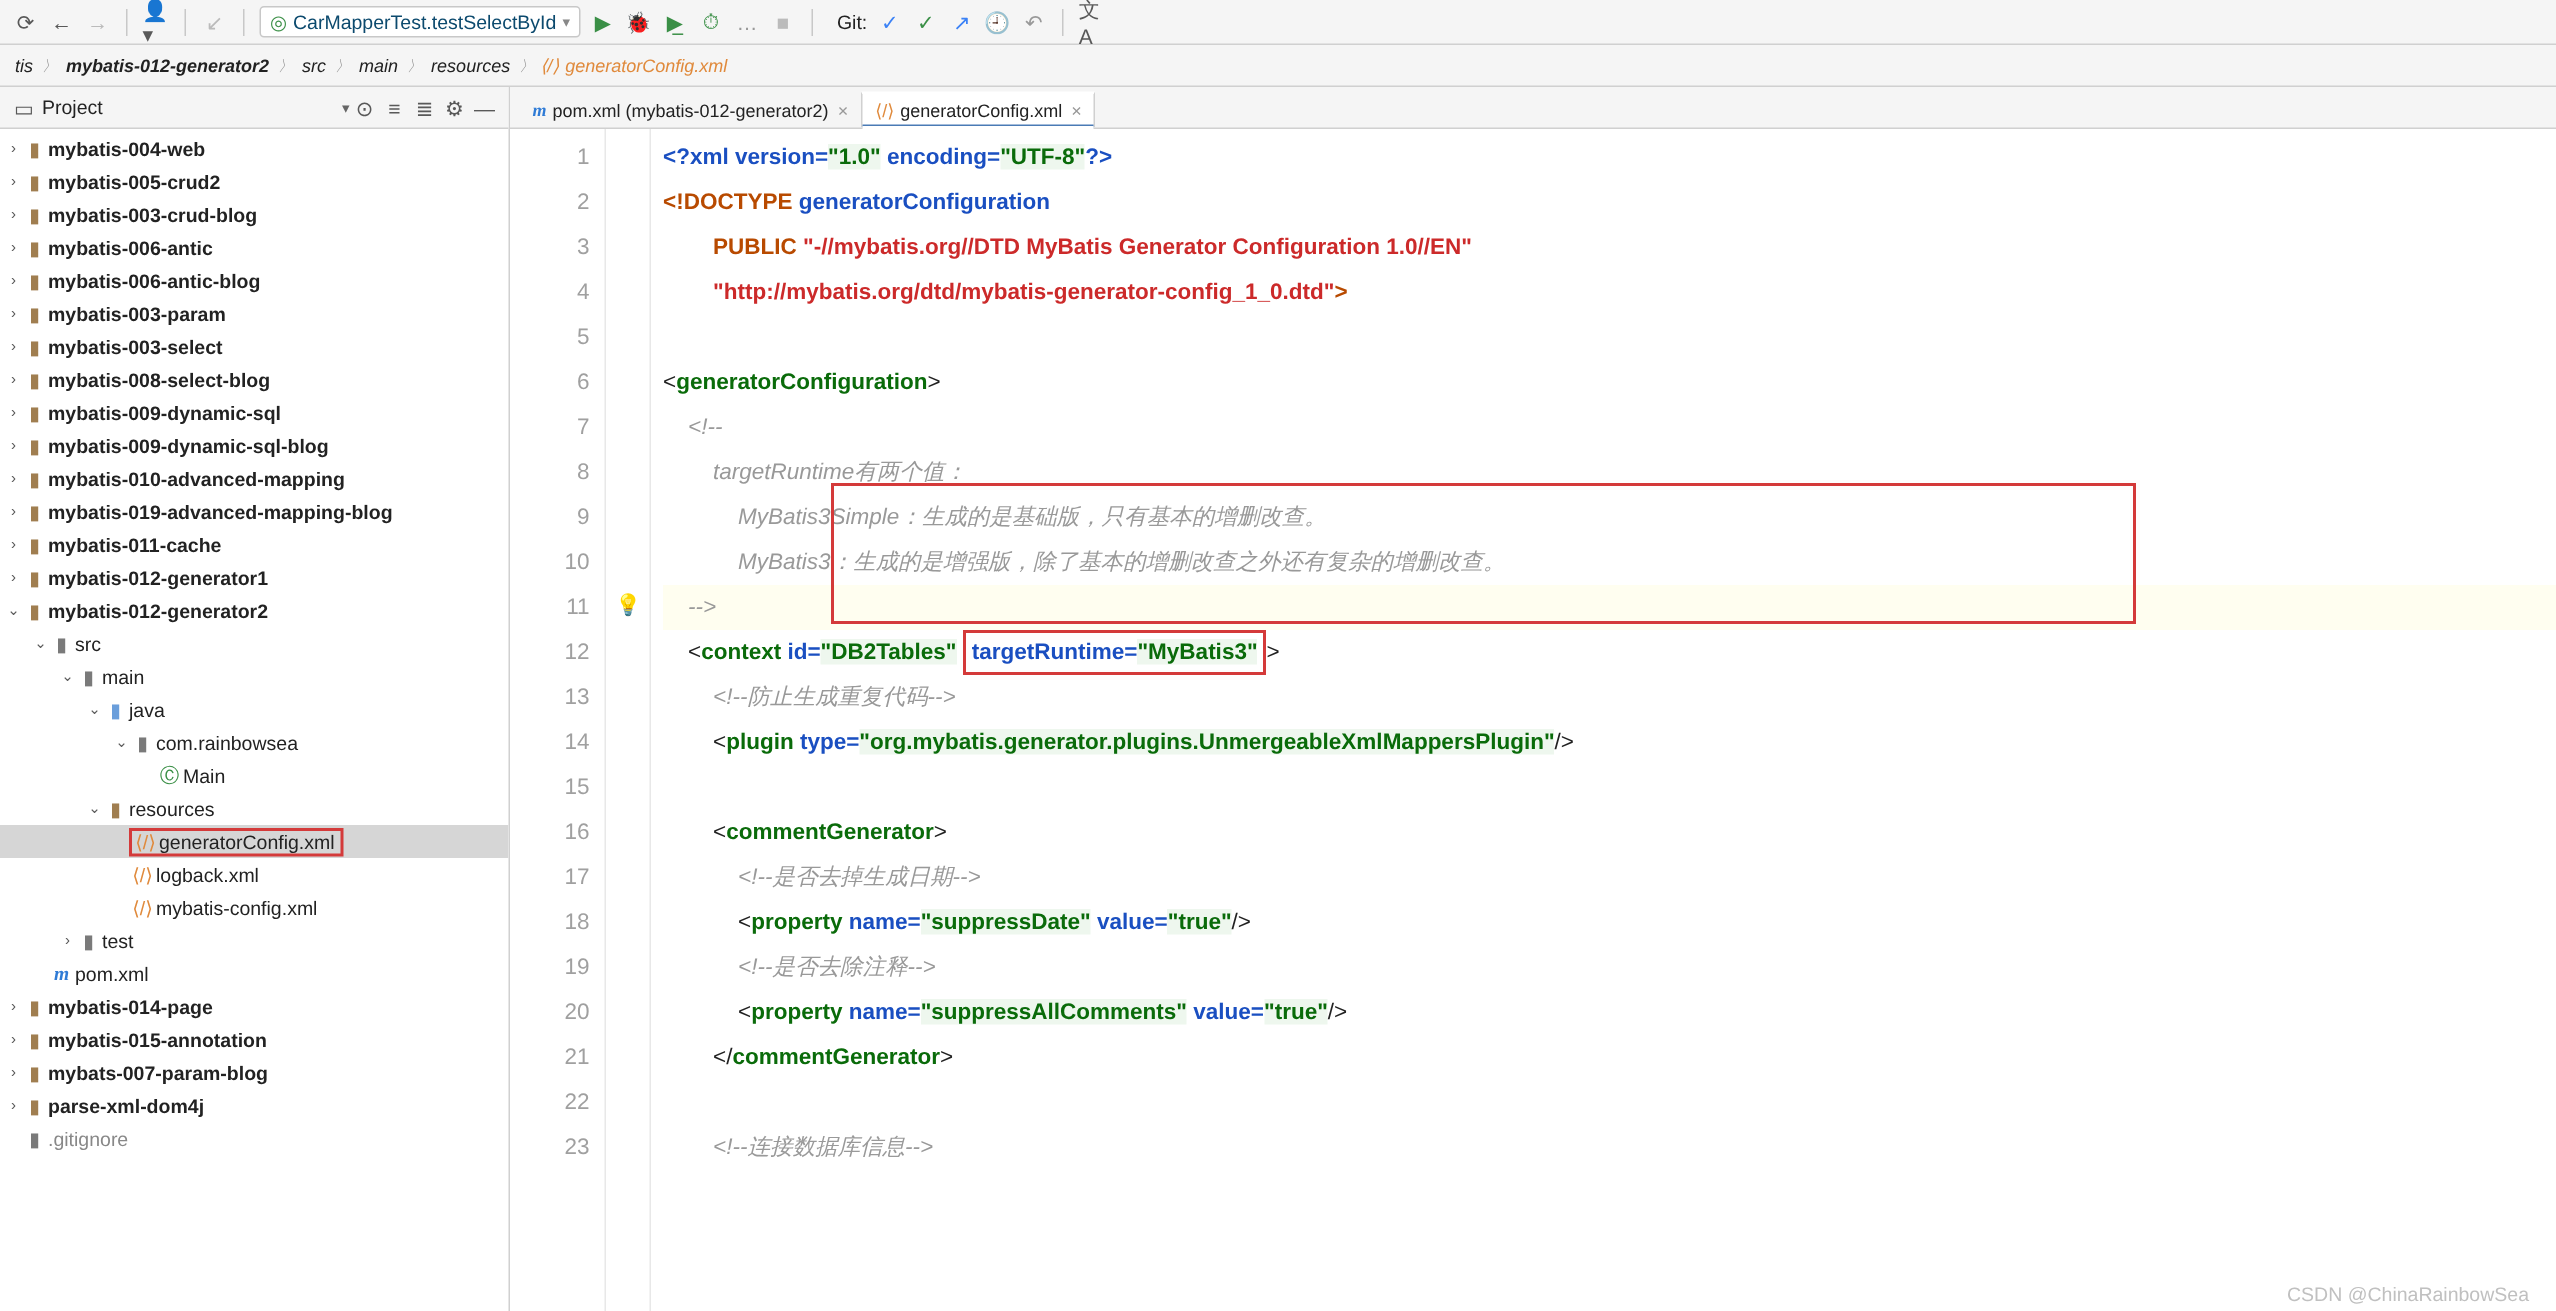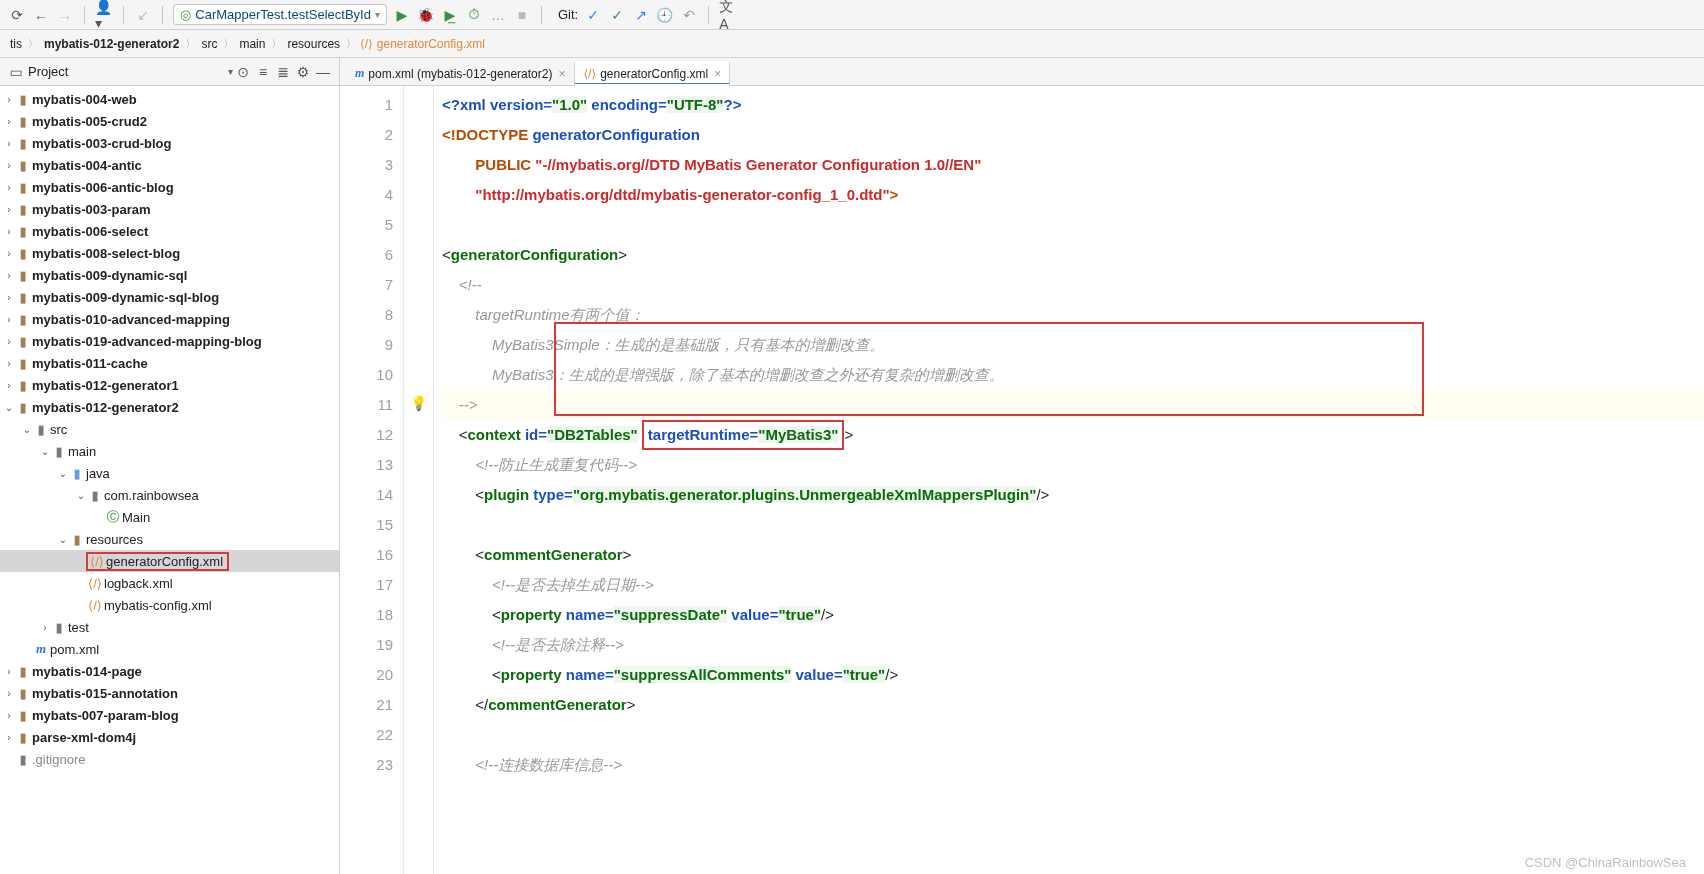--- a/index.html
+++ b/index.html
@@ -11,21 +11,21 @@
 .toolbar .sep { width: 1px; height: 18px; background: #c8c8c8; margin: 0 4px; }
 .toolbar .icon { width: 18px; height: 18px; display: flex; align-items: center; justify-content: center; color: #595959; font-size: 14px; cursor: pointer; }
 .toolbar .run-config { display: flex; align-items: center; gap: 4px; padding: 2px 6px; border: 1px solid #c8c8c8; border-radius: 3px; background: #fff; }
 .toolbar .run-config .cfg-icon { color: #3a8f46; }
 .toolbar .run-label { color: #0c4a6e; }
 .toolbar .green { color: #3a8f46; }
 .toolbar .blue { color: #3b82f6; }
 .toolbar .git-label { color: #222; margin-left: 6px; }
 
 
-.breadcrumb { display: flex; align-items: center; height: 28px; padding: 0 8px; border-bottom: 1px solid #d0d0d0; background: #f5f5f5; font-size: 12px; gap: 2px; }
+.breadcrumb { display: flex; align-items: center; height: 28px; padding: 0 8px; border-bottom: 1px solid #d0d0d0; background: #f5f5f5; font-size: 12px; gap: 2px; font-style: italic; }
 .breadcrumb .crumb { color: #222; padding: 0 2px; }
 .breadcrumb .crumb.bold { font-weight: 700; }
 .breadcrumb .chev { color: #888; font-size: 10px; padding: 0 2px; }
 .breadcrumb .file-icon { color: #e08a3c; margin-right: 2px; }
 .breadcrumb .file-name { color: #e08a3c; }
 
 
 .main { flex: 1; display: flex; min-height: 0; }
 
 
@@ -164,36 +164,36 @@
             <span class="label">mybatis-005-crud2</span>
           </div>
           <div class="tree-row" style="padding-left: 4px;">
             <span class="chev closed"></span>
             <span class="ticon folder">▮</span>
             <span class="label">mybatis-003-crud-blog</span>
           </div>
           <div class="tree-row" style="padding-left: 4px;">
             <span class="chev closed"></span>
             <span class="ticon folder">▮</span>
-            <span class="label">mybatis-004-antic</span>
+            <span class="label">mybatis-006-antic</span>
           </div>
           <div class="tree-row" style="padding-left: 4px;">
             <span class="chev closed"></span>
             <span class="ticon folder">▮</span>
             <span class="label">mybatis-006-antic-blog</span>
           </div>
           <div class="tree-row" style="padding-left: 4px;">
             <span class="chev closed"></span>
             <span class="ticon folder">▮</span>
             <span class="label">mybatis-003-param</span>
           </div>
           <div class="tree-row" style="padding-left: 4px;">
             <span class="chev closed"></span>
             <span class="ticon folder">▮</span>
-            <span class="label">mybatis-006-select</span>
+            <span class="label">mybatis-003-select</span>
           </div>
           <div class="tree-row" style="padding-left: 4px;">
             <span class="chev closed"></span>
             <span class="ticon folder">▮</span>
             <span class="label">mybatis-008-select-blog</span>
           </div>
           <div class="tree-row" style="padding-left: 4px;">
             <span class="chev closed"></span>
             <span class="ticon folder">▮</span>
             <span class="label">mybatis-009-dynamic-sql</span>

